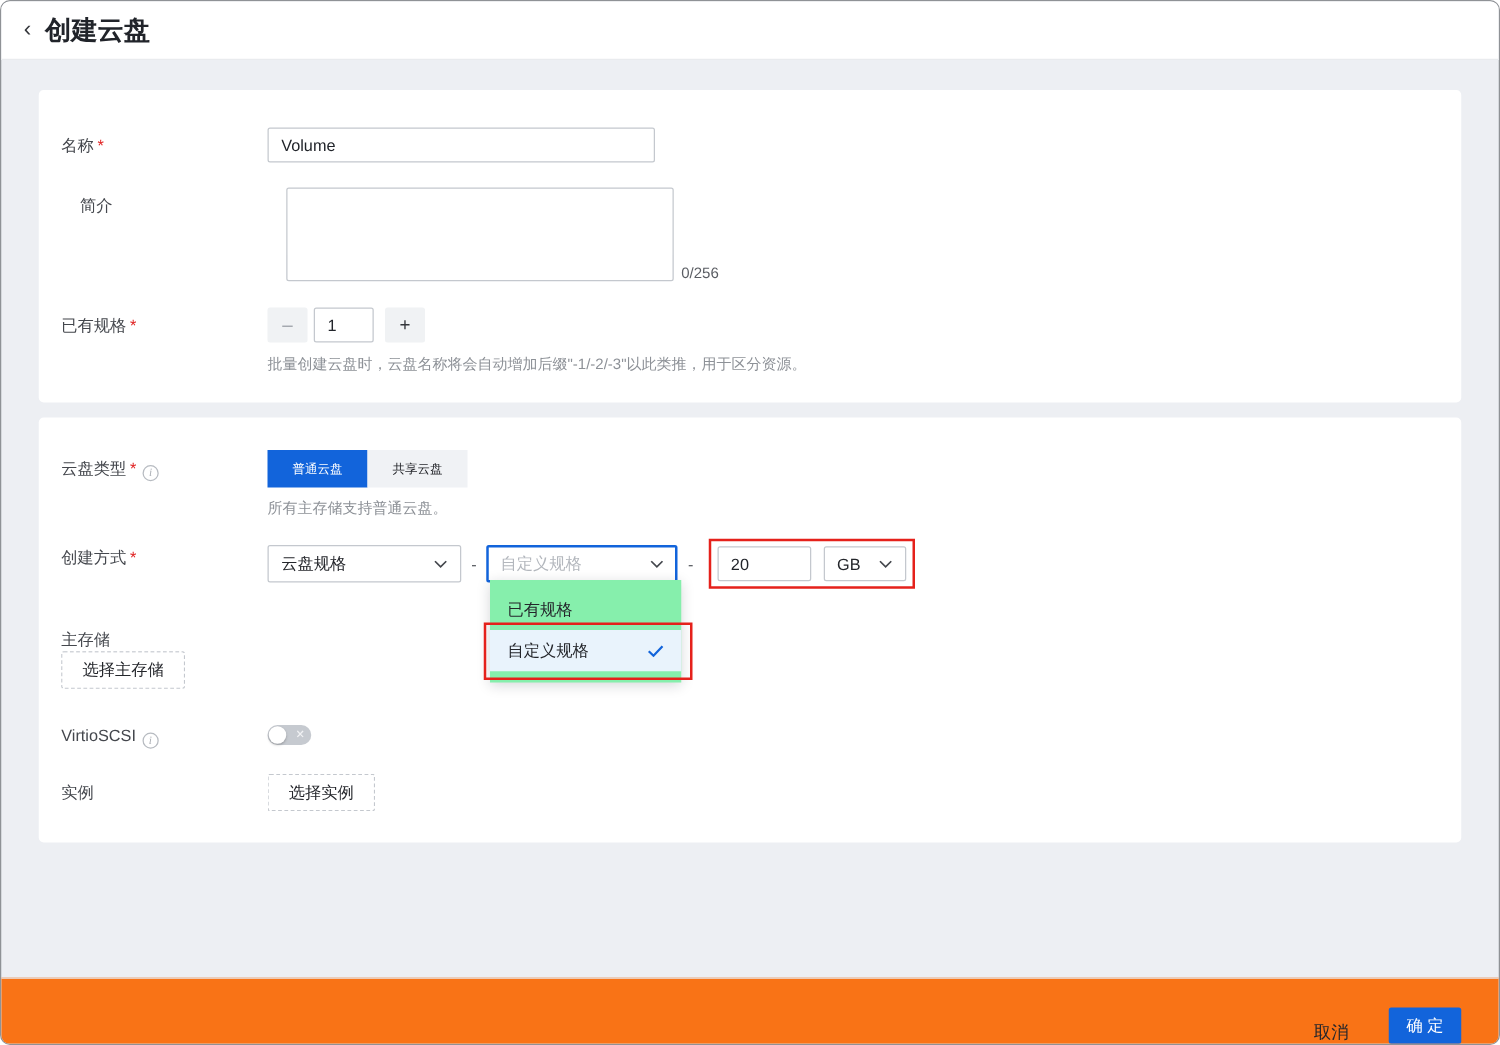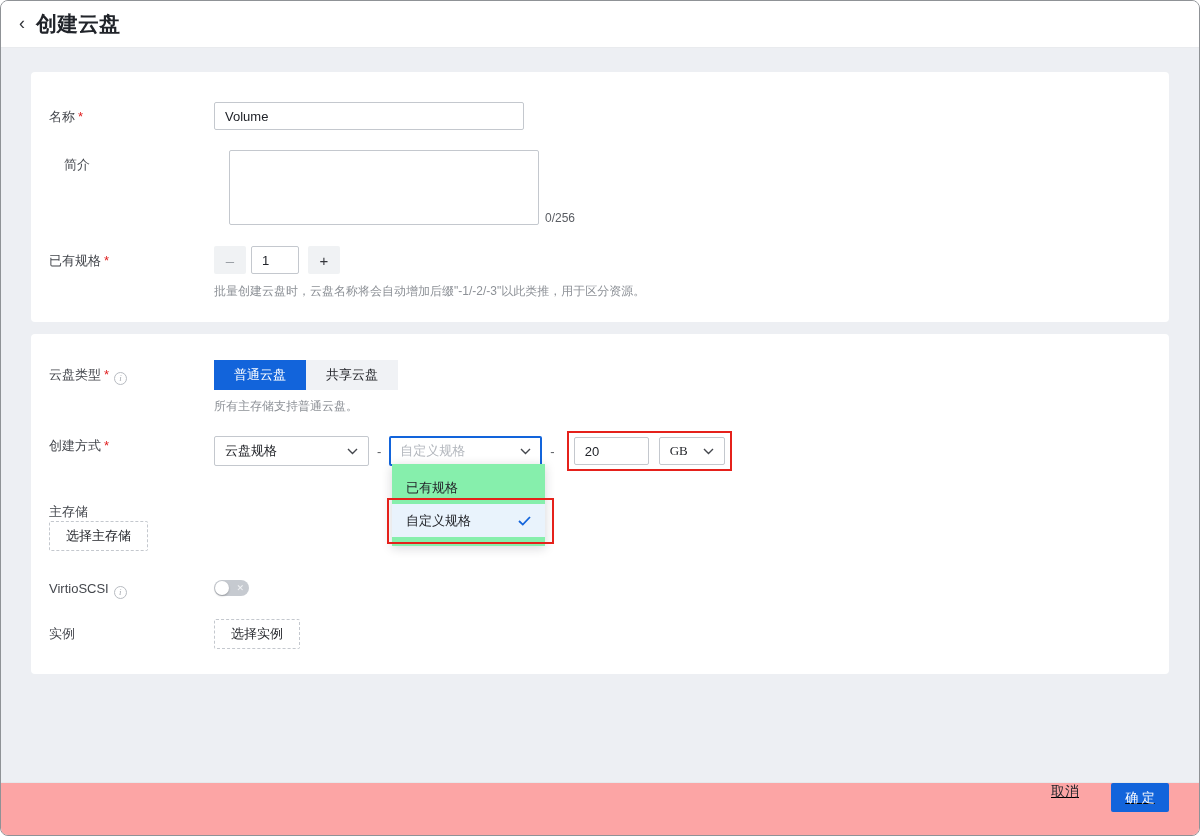--- a/index.html
+++ b/index.html
@@ -82,33 +82,33 @@
     width: 48px; height: 28px; margin-left: 5px;
     border: 1px solid #c4c8ce; border-radius: 2px;
     padding: 0 10px; font-size: 13px; color: #21242a;
     font-family: inherit; outline: none;
   }
   .help-text { margin-top: 9px; font-size: 12px; color: #8d9197; }
 
   
   .tab-group { display: flex; }
   .tab {
-    height: 30px; padding: 0 20px; font-size: 13px;
+    height: 30px; padding: 0 20px; font-size: 10px;
     display: flex; align-items: center; cursor: pointer;
   }
   .tab-active { background: var(--accent); color: #fff; }
   .tab-inactive { background: #f0f2f5; color: #24262b; }
 
   
   .mode-row { position: relative; z-index: 5; margin-top: 16px; }
   .inline-fields { display: flex; align-items: center; }
   .select-box {
     height: 30px; border: 1px solid #c4c8ce; border-radius: 2px; background: #fff;
     display: flex; align-items: center; justify-content: space-between;
-    padding: 0 10px; font-size: 13px; color: #24262b; cursor: pointer; font-family: Liberation Serif, serif;
+    padding: 0 10px; font-size: 13px; color: #24262b; cursor: pointer;
   }
   .select-1 { width: 155px; }
   .select-2 { width: 153px; border: 2px solid var(--accent); color: #b3b7bd; padding: 0 9px; }
   .chev { flex: none; margin-left: 6px; display: flex; }
   .dash-sep { margin: 0 8px; color: #5a5d63; font-size: 13px; }
 
   .red-wrap {
     display: flex; align-items: center; gap: 10px;
     border: 2px solid #e5211b; padding: 4px 5px; margin-left: 4px;
   }
@@ -155,24 +155,24 @@
     position: absolute; left: 1px; top: 1px; width: 14px; height: 14px;
     background: #fff; border-radius: 50%; box-shadow: 0 1px 2px rgba(0,0,0,.25);
   }
   .toggle-x {
     position: absolute; right: 5px; top: 50%; transform: translateY(-50%);
     color: #f2f3f5; font-size: 9px; line-height: 1;
   }
 
   
   .footer {
-    flex: none; height: 53px; background: #fca5a5;
+    flex: none; height: 53px; background: #f97316;
     border-top: 1px solid #e6e8eb;
-    display: flex; align-items: flex-start; justify-content: flex-end;
-    padding: 0 30px; gap: 32px; text-decoration: underline;
+    display: flex; align-items: flex-end; justify-content: flex-end;
+    padding: 0 30px; gap: 32px;
   }
   .cancel-btn {
     background: none; border: none; font-size: 14px; color: #24262b;
     font-family: inherit; cursor: pointer;
   }
   .confirm-btn {
     background: var(--accent); border: none; color: #fff;
     min-width: 58px; height: 29px; border-radius: 2px;
     font-size: 13px; font-family: inherit; cursor: pointer;
     display: flex; align-items: center; justify-content: center;

